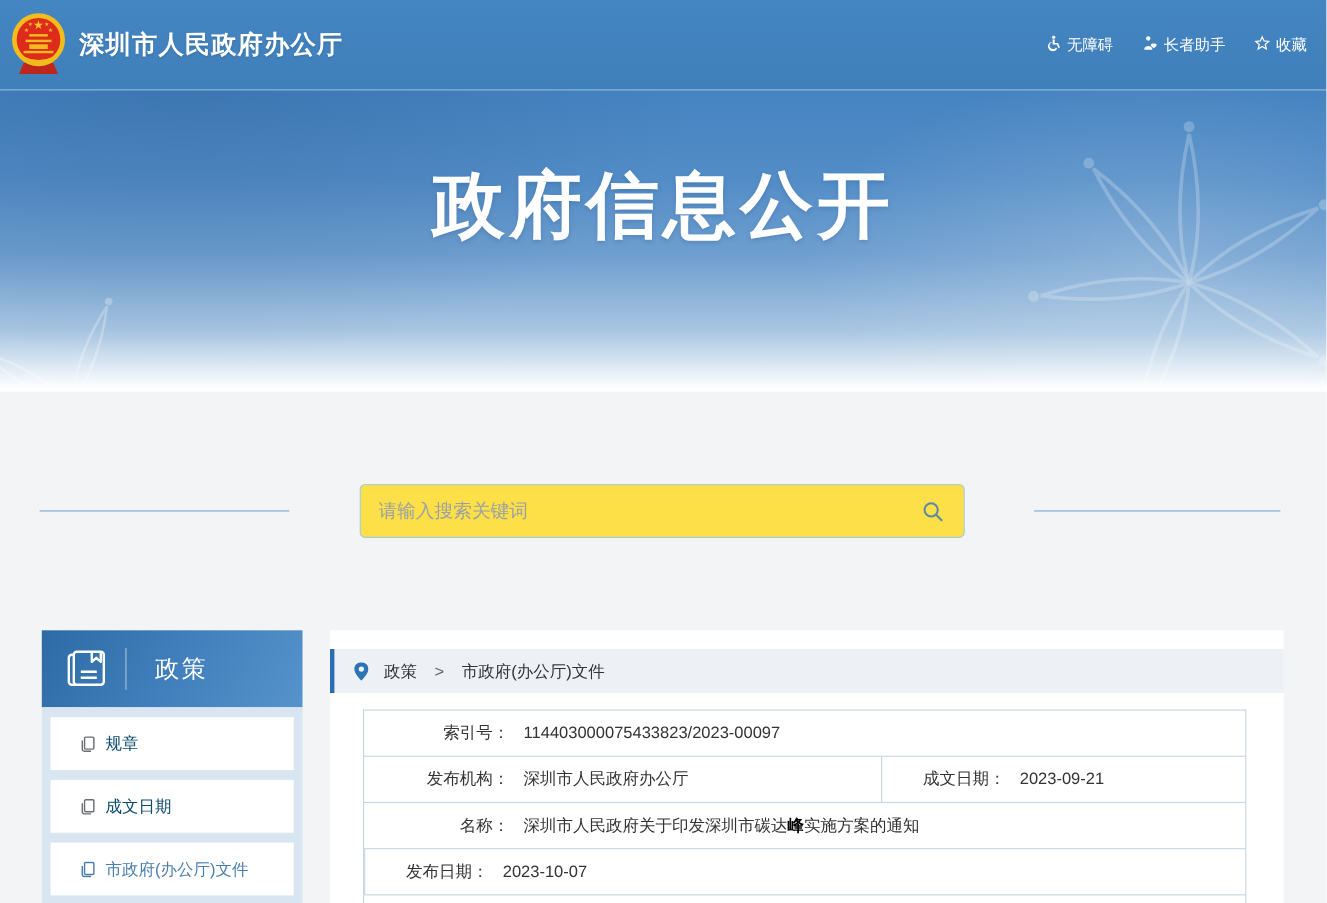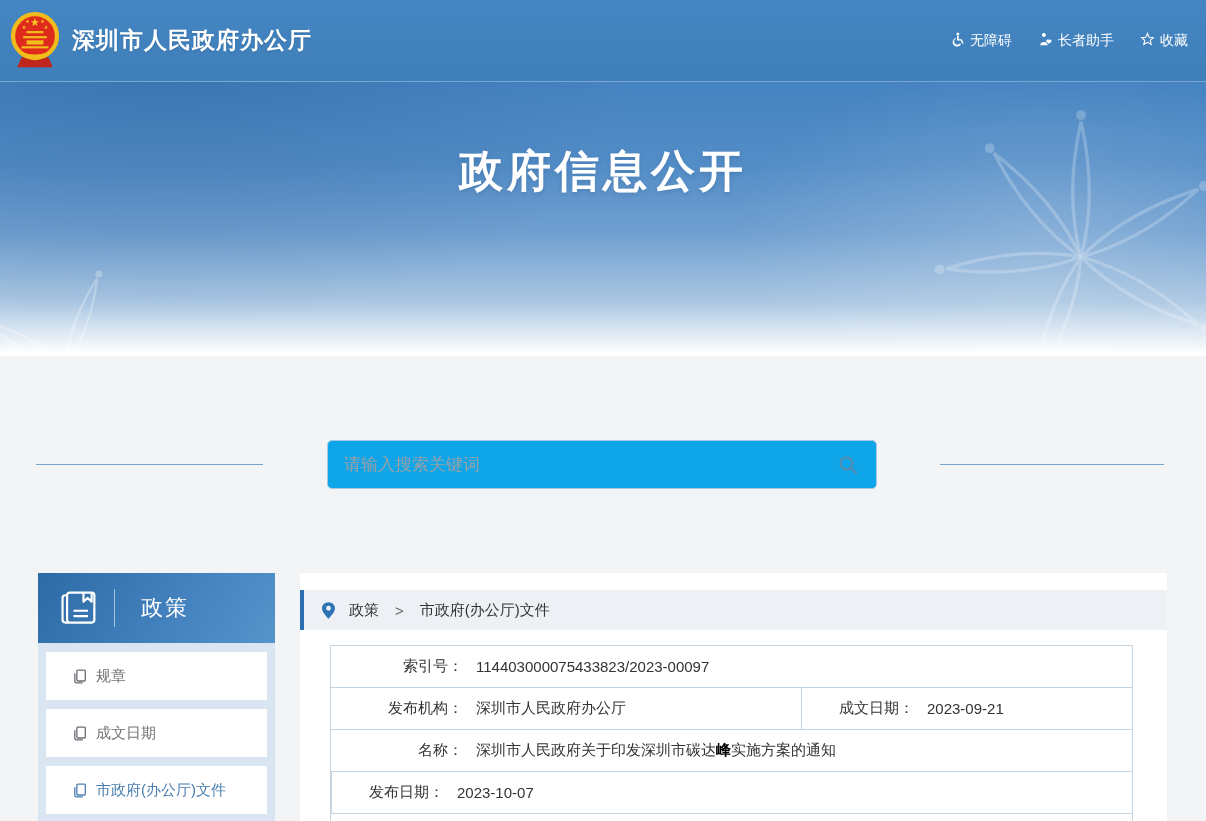--- a/index.html
+++ b/index.html
@@ -19,49 +19,49 @@
 
   
   .banner { position:absolute; left:0; top:82px; width:1206px; height:274px;
     background:linear-gradient(180deg,#4583c1 0%,#538dc7 30%,#6f9fd0 55%,#a9c6e2 80%,#ffffff 99%);
     overflow:hidden; }
   .banner::before { content:""; position:absolute; left:-120px; top:-140px; width:820px; height:420px;
     background:radial-gradient(ellipse at 35% 30%, rgba(28,70,122,.22), transparent 62%); }
   .banner::after { content:""; position:absolute; right:-60px; top:0; width:560px; height:340px;
     background:radial-gradient(ellipse at 60% 45%, rgba(255,255,255,.18), transparent 65%); }
   .banner-title { position:absolute; left:0; right:0; top:60px; text-align:center;
-    color:#fff; font-size:44px; font-weight:bold; letter-spacing:4px; z-index:2;
+    color:#fff; font-size:66px; font-weight:bold; letter-spacing:4px; z-index:2;
     text-shadow:0 2px 4px rgba(40,80,130,.25); }
   .flower { position:absolute; opacity:.45; z-index:1; }
   .flower.right { right:-40px; top:10px; width:330px; height:330px; }
   .flower.left { left:-50px; top:170px; width:230px; height:230px; opacity:.55; }
 
   
   .content { position:absolute; left:0; top:356px; width:1206px; height:465px; background:#f3f4f5; }
 
   .search-line { position:absolute; top:108px; height:1px; background:#7aa4cb; }
   .search-line.l { left:36px; width:227px; }
   .search-line.r { left:940px; width:224px; }
   .search-box { position:absolute; left:327px; top:84px; width:550px; height:49px;
-    background:#0ea5e9; border:1px solid #a9c7e1; border-radius:5px;
+    background:#fde047; border:1px solid #a9c7e1; border-radius:5px;
     display:flex; align-items:center; padding:0 16px; }
   .search-box input { flex:1; border:none; outline:none; font-size:17px; color:#333;
     font-family:"Liberation Sans","DejaVu Sans",sans-serif; background:transparent; }
   .search-box input::placeholder { color:#9aa0a6; }
   .search-btn { width:22px; height:22px; cursor:pointer; display:flex; align-items:center; }
 
   
   .sidebar { position:absolute; left:38px; top:217px; width:237px; }
   .sidebar-head { height:70px; background:linear-gradient(120deg,#2d6ba6 0%,#4281bd 55%,#5693cb 100%);
     display:flex; align-items:center; padding-left:20px; }
   .sidebar-head .divider { width:1px; height:38px; background:rgba(255,255,255,.55); margin:0 0 0 16px; }
   .sidebar-head .s-title { color:#fff; font-size:22px; letter-spacing:2px; margin-left:26px; }
   .sidebar-body { background:#d9e6f1; padding:9px 8px; height:540px; }
   .menu-item { background:#fff; height:48px; margin-bottom:9px; display:flex; align-items:center;
-    padding-left:26px; gap:9px; font-size:15px; color:#737373; cursor:pointer; }
+    padding-left:26px; gap:9px; font-size:15px; color:#0c4a6e; cursor:pointer; }
   .menu-item .mi-icon { color:#6a6f75; display:flex; }
   .menu-item.active { color:#4a7eb0; }
   .menu-item.active .mi-icon { color:#4a7eb0; }
 
   
   .main { position:absolute; left:300px; top:217px; width:867px; height:620px; background:#fff; }
   .breadcrumb { margin-top:17px; height:40px; background:#edf1f5; border-left:4px solid #2a6db0;
     display:flex; align-items:center; padding-left:18px; gap:10px; font-size:15px; color:#333; }
   .breadcrumb .pin { display:flex; margin-right:4px; }
   .crumb { cursor:pointer; }

